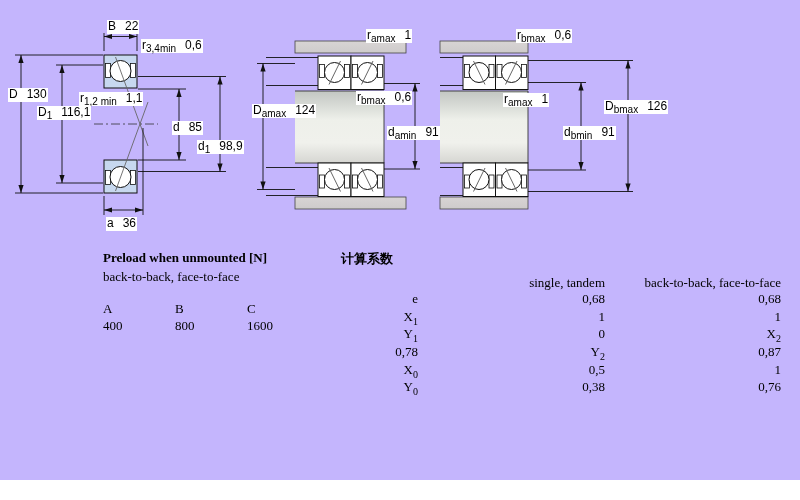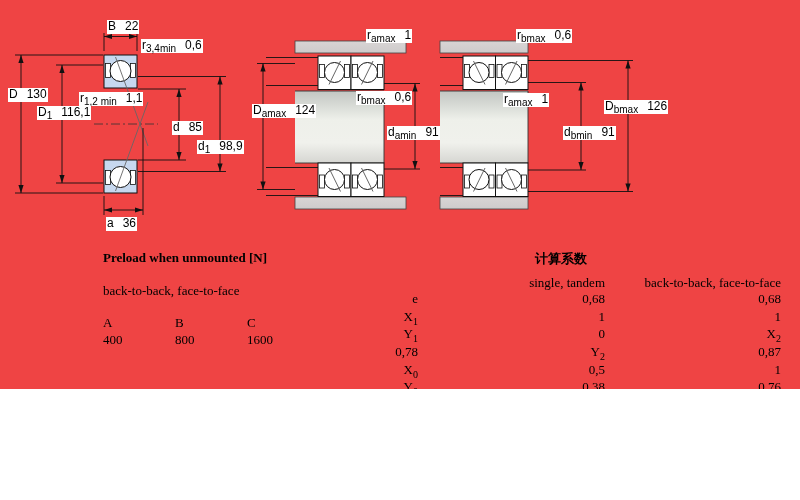--- a/index.html
+++ b/index.html
@@ -1,30 +1,30 @@
 <!DOCTYPE html>
 <html><head>
 <meta charset="utf-8">
 <style>
   html,body{margin:0;padding:0;background:#fff;}
-  .page{position:relative;width:800px;height:389px;background:#ef4444;overflow:hidden;
+  .page{position:relative;width:800px;height:480px;background:#c4b5fd;overflow:hidden;
         font-family:"Liberation Sans",sans-serif;color:#000;}
   svg{position:absolute;left:0;top:0;}
   .dim-label{position:absolute;font-size:12px;line-height:13px;white-space:nowrap;
              background:#fff;padding:0 1px;}
   .dim-label sub{font-size:10px;line-height:9px;}
   .dim-label .val{margin-left:9px;}
   .tbl{position:absolute;font-family:"Liberation Serif",serif;font-size:13px;}
   .preload{left:103px;top:250px;width:260px;}
-  .preload .title{font-weight:bold;margin-bottom:17px;}
+  .preload .title{font-weight:bold;margin-bottom:3px;}
   .preload .subtitle{margin-bottom:16px;}
   .preload .cols{display:grid;grid-template-columns:72px 72px 72px;}
   .preload .cols span{line-height:16.5px;}
   .factors{left:341px;top:250px;width:440px;}
-  .factors .title{font-weight:bold;margin-bottom:7px;text-align:center;}
+  .factors .title{font-weight:bold;margin-bottom:7px;}
   .factors .grid{display:grid;grid-template-columns:77px 187px auto;}
   .factors .grid span{line-height:16.3px;text-align:right;}
   .factors .flabel{padding-left:9px;}
   .factors sub{font-size:10px;line-height:10px;}
 </style>
 </head>
 <body>
 
 <div class="page">
 

